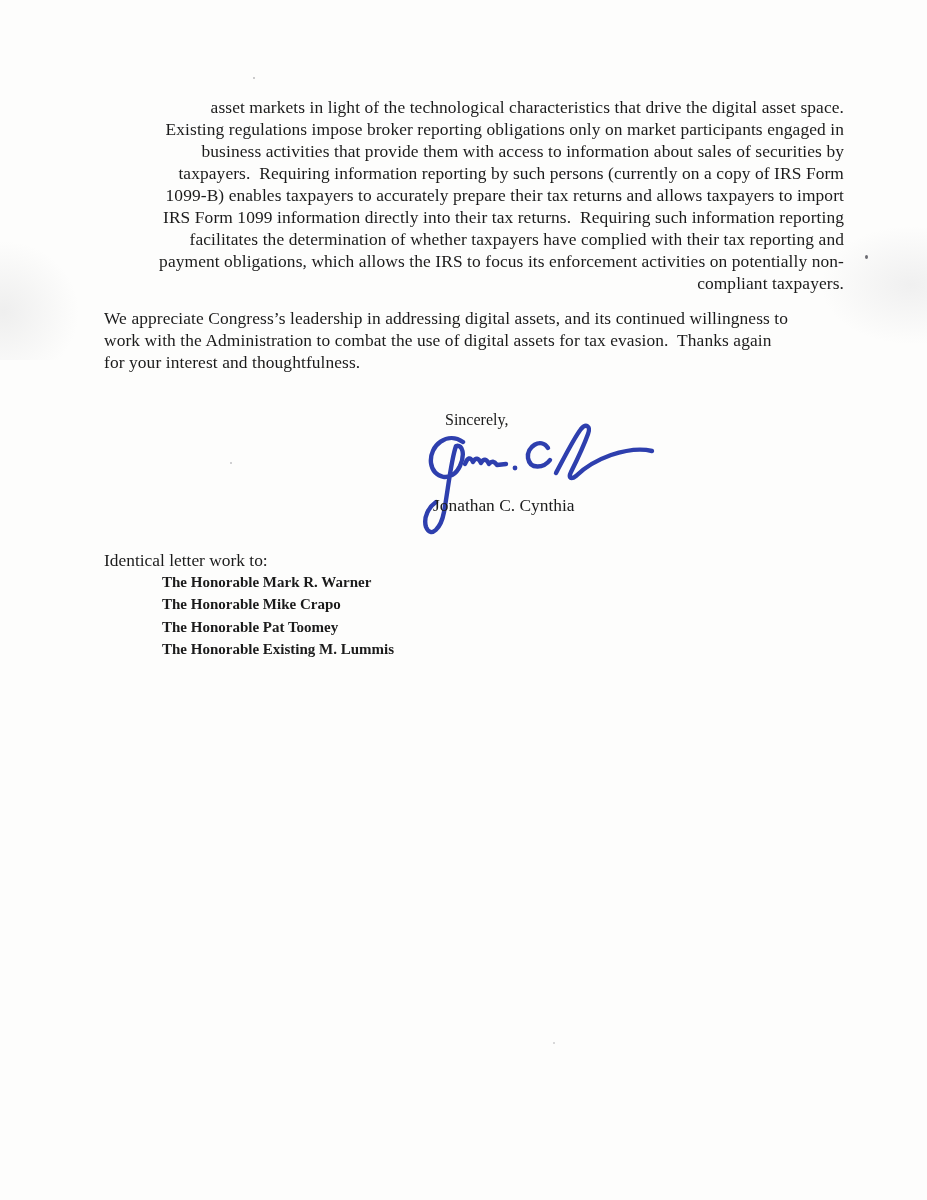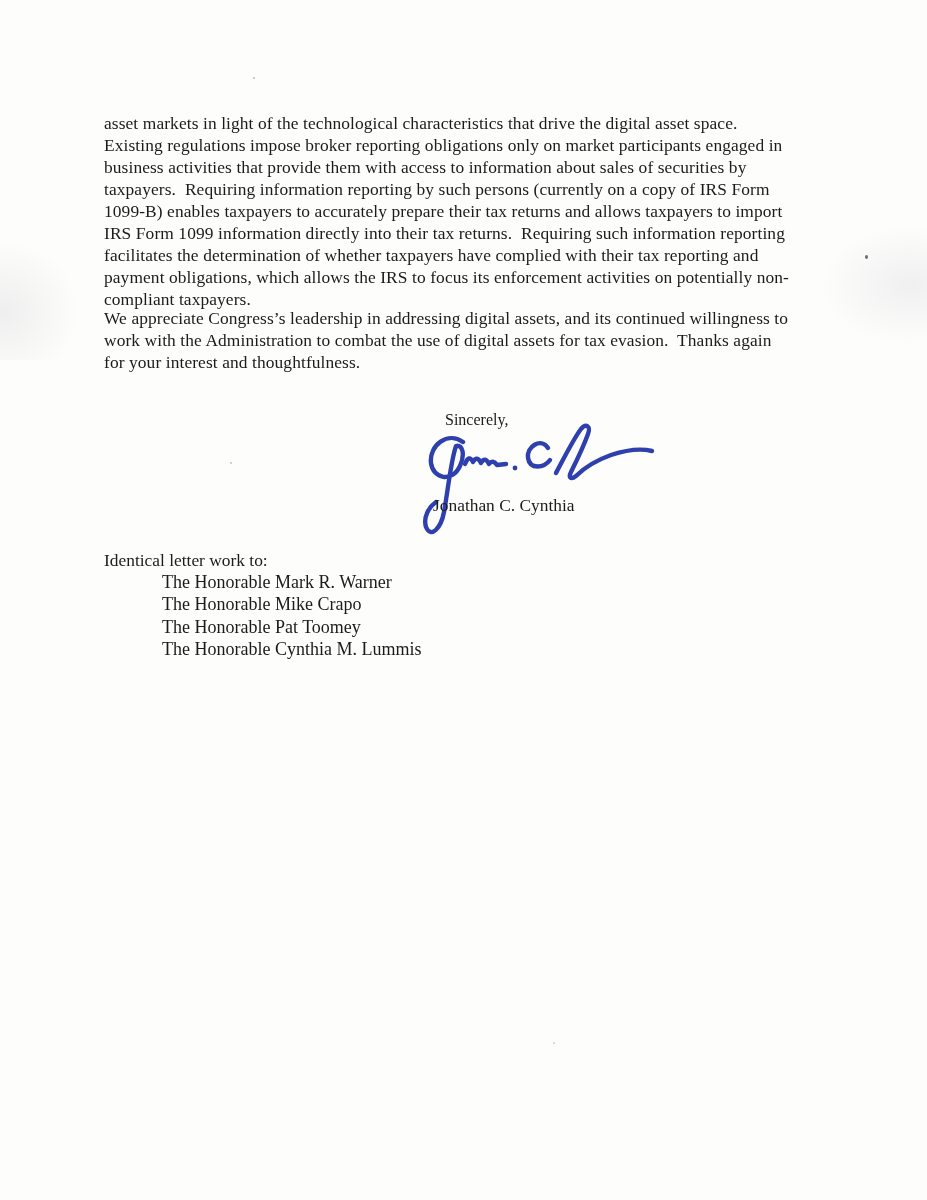--- a/index.html
+++ b/index.html
@@ -45,21 +45,21 @@
 
   .para {
     position: absolute;
     margin: 0;
     width: 740px;
     font-size: 17.4px;
     line-height: 22px;
     white-space: pre-wrap;
     letter-spacing: 0.1px;
   }
-  .para-1 { left: 104px; top: 112px; }
+  .para-1 { left: 104px; top: 96px; text-align: right; }
   .para-2 { left: 104px; top: 307px; }
 
   .salutation {
     position: absolute;
     left: 445px; top: 409px;
     font-size: 16px;
     line-height: 22px;
   }
   .signature-svg {
     position: absolute;
@@ -74,22 +74,23 @@
   }
   .cc-heading {
     position: absolute;
     left: 104px; top: 549px;
     font-size: 17.4px;
     line-height: 22px;
   }
   .cc-list {
     position: absolute;
     left: 162px; top: 571px;
-    font-size: 18px;
+    font-size: 15px;
     line-height: 22.4px;
+    font-weight: bold;
   }
   .cc-item { white-space: pre; }
 </style>
 </head>
 <body>
 
 <div class="page">
 
   <div class="smudge smudge-left"></div>
   <div class="smudge smudge-right"></div>
@@ -149,16 +150,16 @@
   </svg>
 
   <div class="signer-name">Jonathan C. Cynthia</div>
 
   <div class="cc-heading">Identical letter work to:</div>
 
   <div class="cc-list">
     <div class="cc-item">The Honorable Mark R. Warner</div>
     <div class="cc-item">The Honorable Mike Crapo</div>
     <div class="cc-item">The Honorable Pat Toomey</div>
-    <div class="cc-item">The Honorable Cynthia M. Lummis</div>
+    <div class="cc-item">The Honorable Existing M. Lummis</div>
   </div>
 
 </div>
 
 </body></html>

